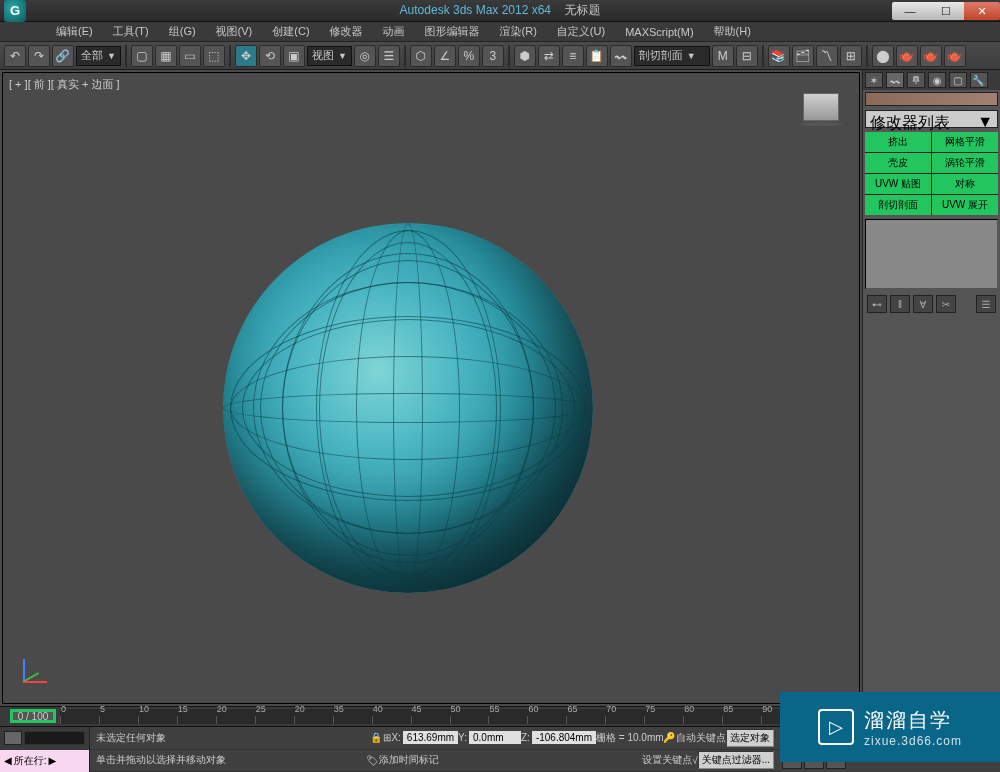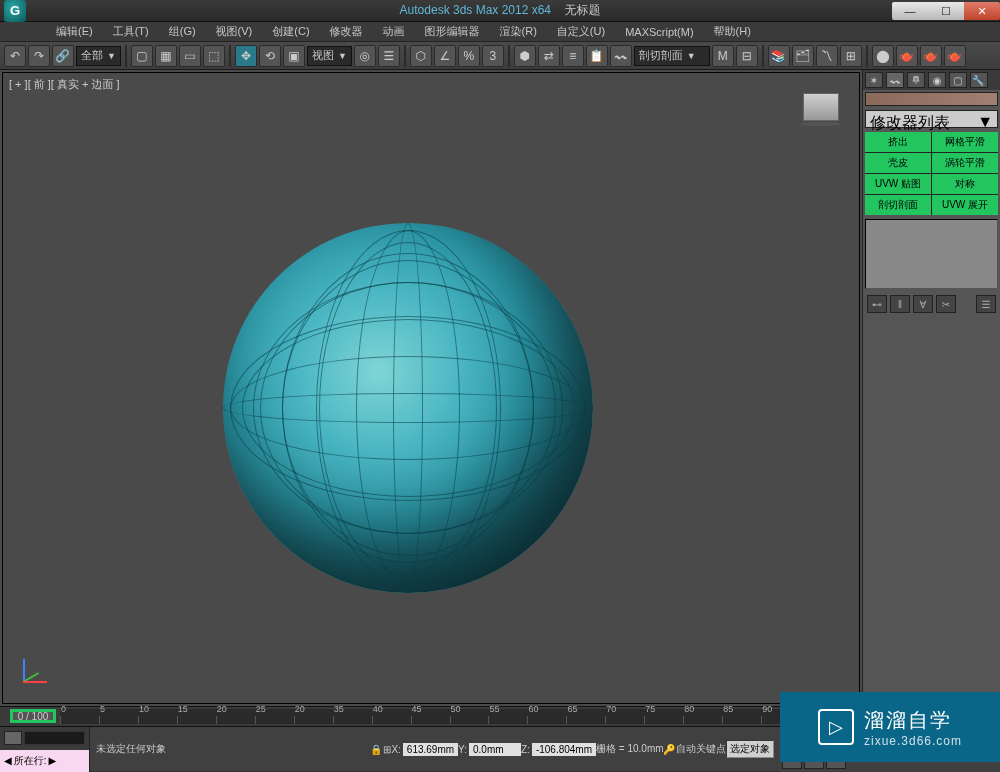--- a/index.html
+++ b/index.html
@@ -325,20 +325,28 @@
           <span>Z:</span>
           <span class="sb-coord-val">-106.804mm</span>
         </div>
       <span>栅格 = 10.0mm</span>
       <span>🔑</span>
       <div class="sb-check">
           <span>自动关键点</span>
         </div>
       <div class="sb-input">选定对象</div>
     </div>
+    <div class="sb-status-row">
+      <span>单击并拖动以选择并移动对象</span>
+      <span style="margin-left:140px">🏷</span>
+      <span>添加时间标记</span>
+      <span style="margin-left:auto">设置关键点</span>
+      <span>√</span>
+      <div class="sb-input">关键点过滤器...</div>
+    </div>
   </div>
   <div class="sb-right">
     <div class="sb-right-btn"></div>
     <div class="sb-right-btn"></div>
     <div class="sb-right-btn"></div>
     <div class="sb-right-btn"></div>
     <div class="sb-right-btn"></div>
     <div class="sb-right-btn"></div>
     <div class="sb-right-btn"></div>
     <div class="sb-right-btn"></div>

